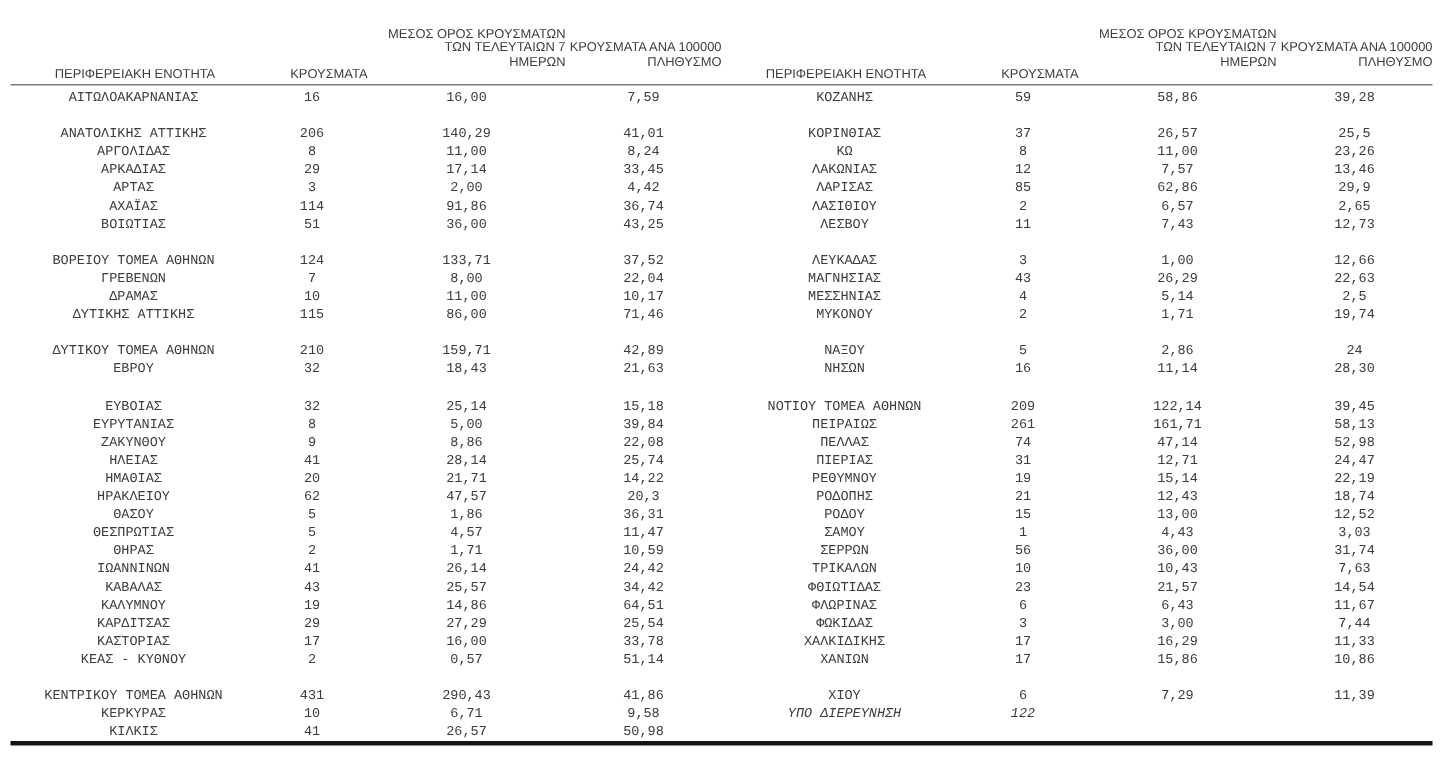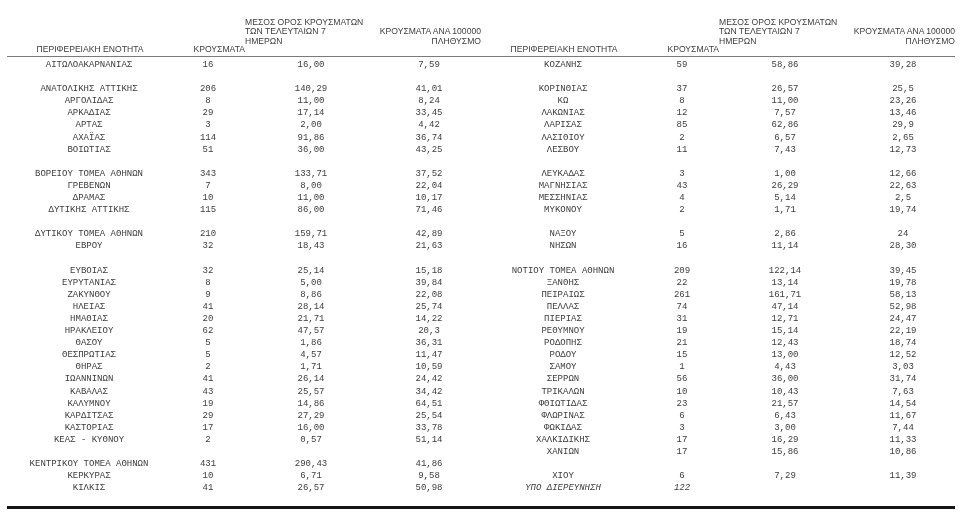--- a/index.html
+++ b/index.html
@@ -29,21 +29,21 @@
     grid-template-columns: 164px 74px 132px 104px;
     align-items: end;
     height: 44px;
     border-bottom: 1px solid #7a7a7a;
     font-size: 8.6px;
     line-height: 9.5px;
   }
   .hc { padding-bottom: 2px; }
   .hc.name { text-align: center; padding-left: 2px; }
   .hc.cases { text-align: right; }
-  .hc.avg { text-align: left; padding-bottom: 10px; }
+  .hc.avg { text-align: right; padding-bottom: 10px; }
   .hc.per { text-align: right; padding-bottom: 10px; }
   .rows {
     padding-top: 2px;
     font-family: Liberation Mono, monospace;
   }
   .row {
     display: grid;
     grid-template-columns: 164px 74px 132px 104px;
     height: 12.1px;
     line-height: 12.1px;
@@ -117,21 +117,21 @@
           </div>
           <div class="row">
             <div class="cell c0">ΒΟΙΩΤΙΑΣ</div>
             <div class="cell c1">51</div>
             <div class="cell c2">36,00</div>
             <div class="cell c3">43,25</div>
           </div>
           <div class="row spacer"></div>
           <div class="row">
             <div class="cell c0">ΒΟΡΕΙΟΥ ΤΟΜΕΑ ΑΘΗΝΩΝ</div>
-            <div class="cell c1">343</div>
+            <div class="cell c1">124</div>
             <div class="cell c2">133,71</div>
             <div class="cell c3">37,52</div>
           </div>
           <div class="row">
             <div class="cell c0">ΓΡΕΒΕΝΩΝ</div>
             <div class="cell c1">7</div>
             <div class="cell c2">8,00</div>
             <div class="cell c3">22,04</div>
           </div>
           <div class="row">
@@ -369,26 +369,20 @@
             <div class="cell c3">28,30</div>
           </div>
           <div class="row spacer"></div>
           <div class="row">
             <div class="cell c0">ΝΟΤΙΟΥ ΤΟΜΕΑ ΑΘΗΝΩΝ</div>
             <div class="cell c1">209</div>
             <div class="cell c2">122,14</div>
             <div class="cell c3">39,45</div>
           </div>
           <div class="row">
-            <div class="cell c0">ΞΑΝΘΗΣ</div>
-            <div class="cell c1">22</div>
-            <div class="cell c2">13,14</div>
-            <div class="cell c3">19,78</div>
-          </div>
-          <div class="row">
             <div class="cell c0">ΠΕΙΡΑΙΩΣ</div>
             <div class="cell c1">261</div>
             <div class="cell c2">161,71</div>
             <div class="cell c3">58,13</div>
           </div>
           <div class="row">
             <div class="cell c0">ΠΕΛΛΑΣ</div>
             <div class="cell c1">74</div>
             <div class="cell c2">47,14</div>
             <div class="cell c3">52,98</div>

